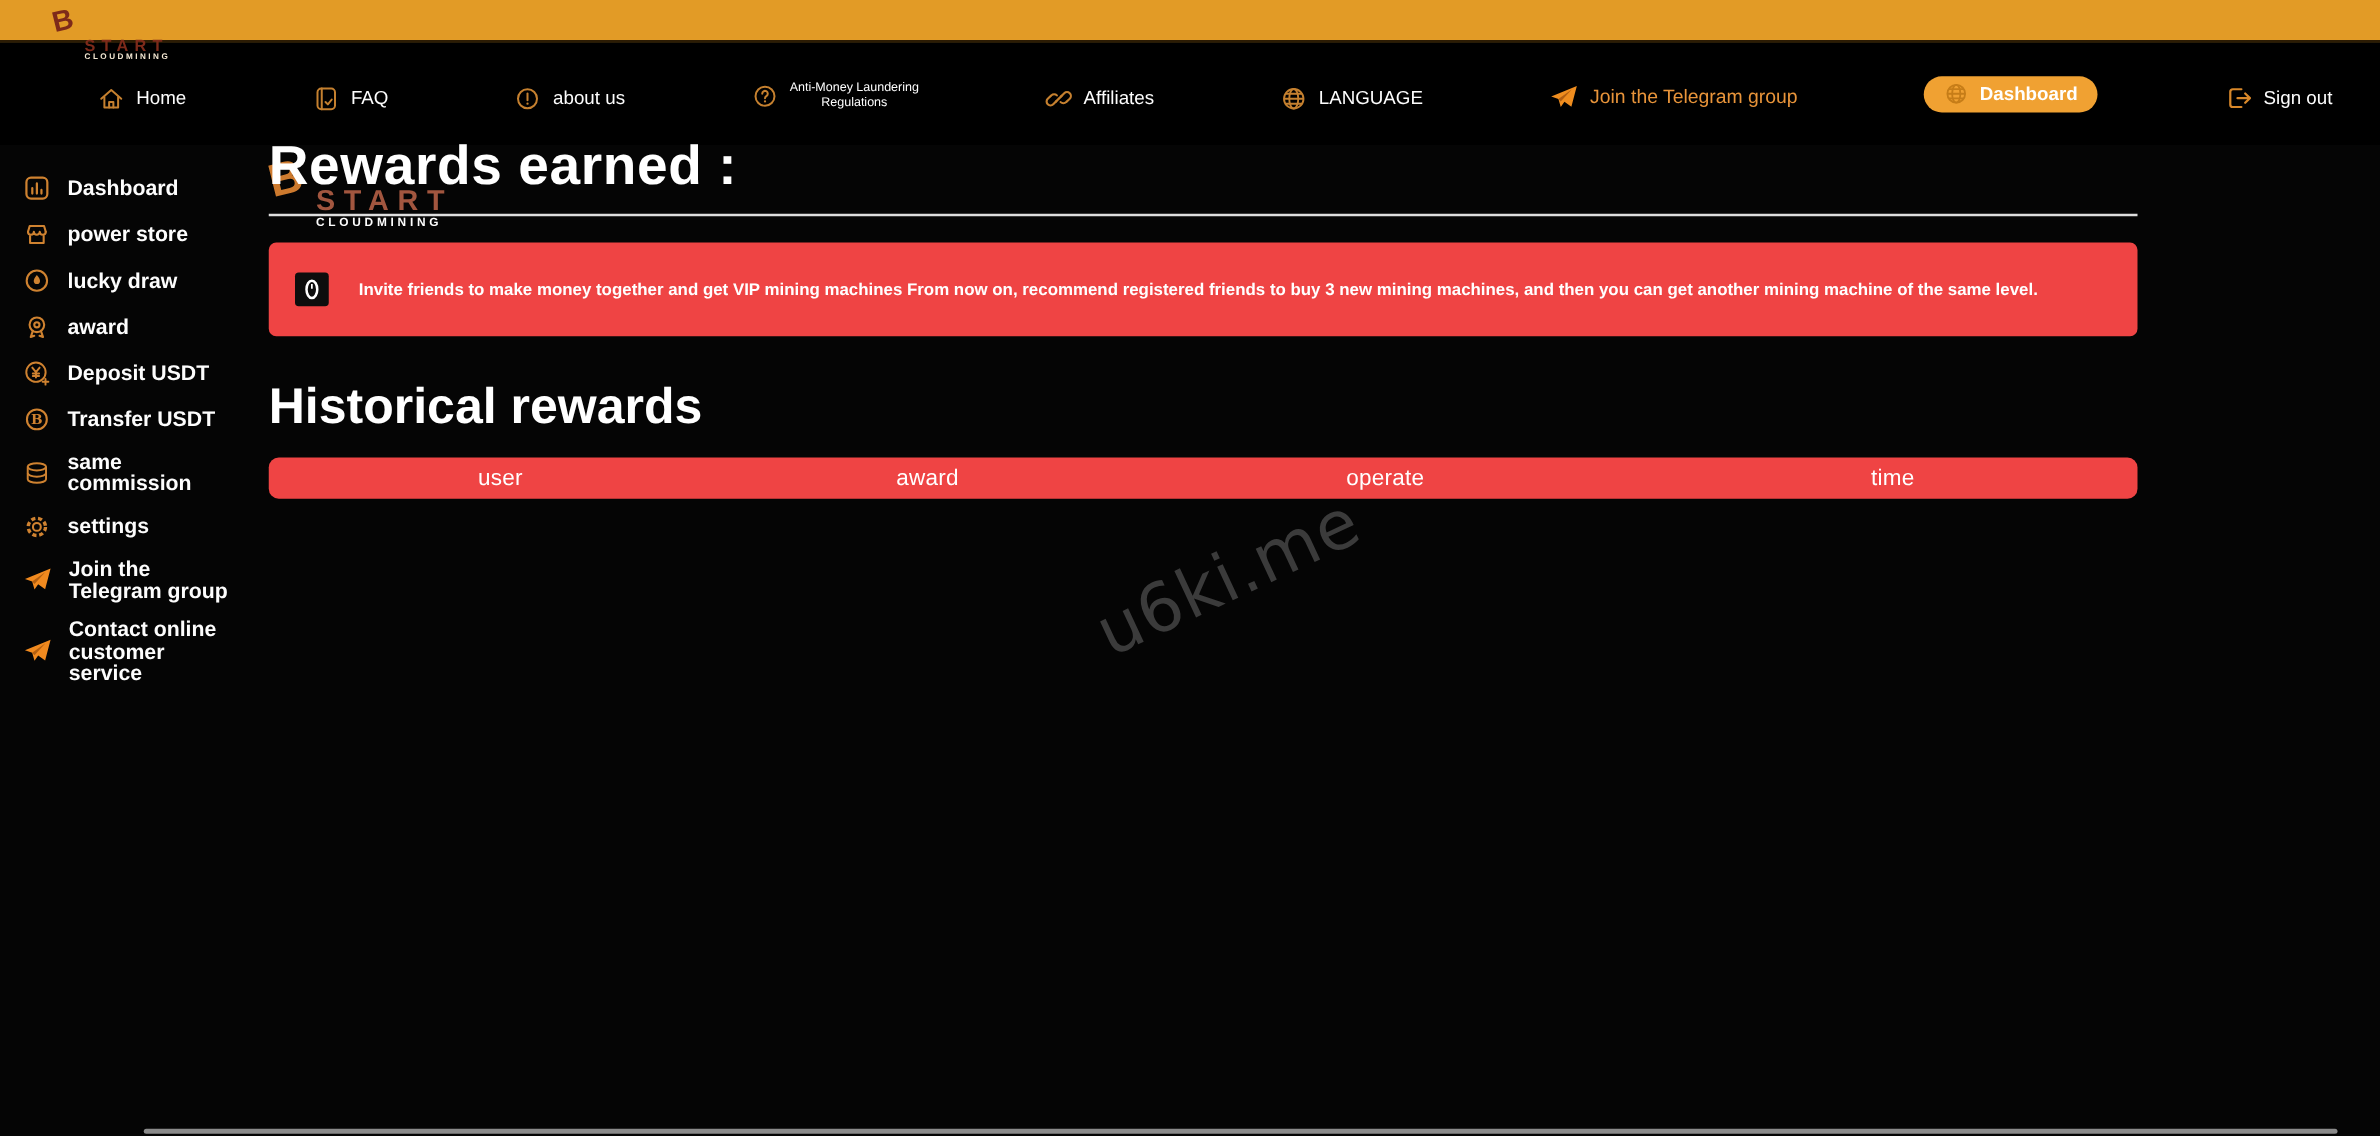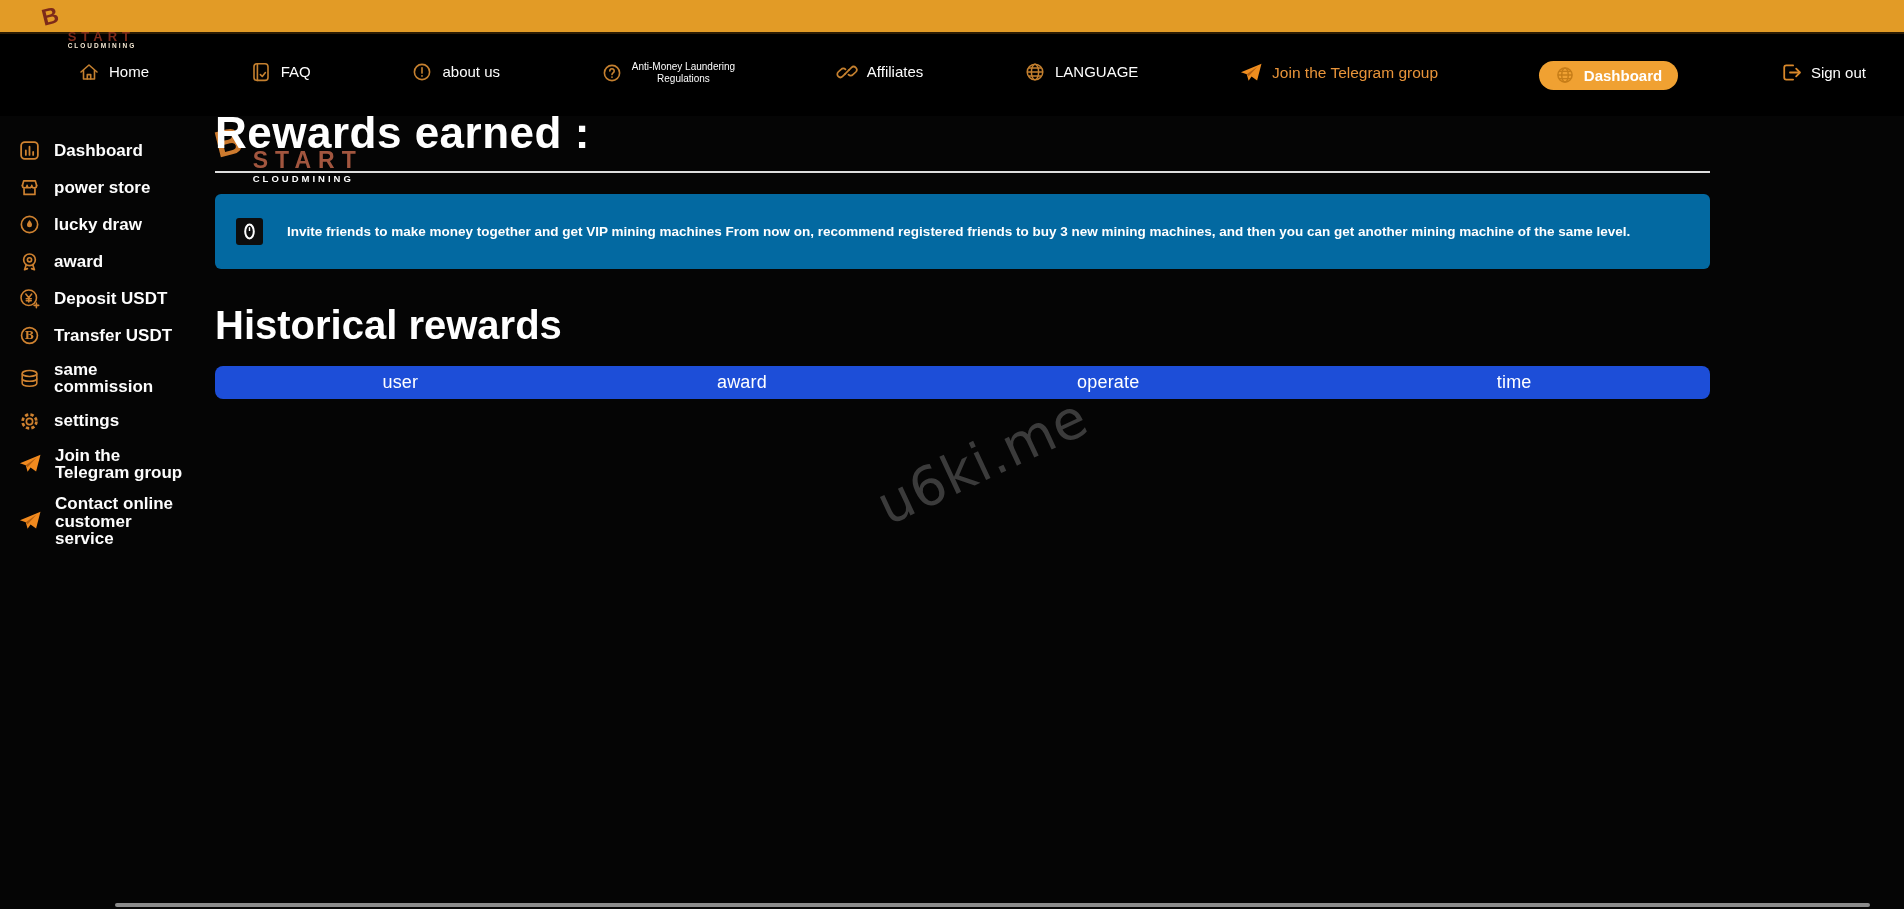--- a/index.html
+++ b/index.html
@@ -46,21 +46,21 @@
     padding: 0 38px 0 20px;
   }
   .logo.main { width: 172px; flex: 0 0 auto; }
   .logo.main .b-mark { font-size: 37px; color: #cd7a2e; margin-right: 11px; }
   .logo.main .title { font-size: 23px; letter-spacing: 7px; color: #a2563f; }
   .logo.main .subtitle { font-size: 9.5px; letter-spacing: 3px; color: #fdfdfd; margin-top: 2px; }
 
   .nav-items {
     flex: 1;
     display: flex;
-    align-items: flex-start;
+    align-items: flex-end;
     justify-content: space-between;
     margin-left: 58px;
   }
   .nav-item {
     display: flex;
     align-items: center;
     gap: 9px;
     font-size: 15px;
     color: #fdfdfd;
     cursor: pointer;
@@ -124,21 +124,21 @@
     letter-spacing: 0.5px;
     margin-top: 8px;
   }
   .divider {
     border: none;
     border-top: 2px solid #dedede;
     margin-top: 13px;
   }
   .banner {
     margin-top: 21px;
-    background: #0369a1;
+    background: #ef4444;
     border-radius: 6px;
     height: 75px;
     display: flex;
     align-items: center;
     padding: 0 21px;
     gap: 24px;
   }
   .banner-icon {
     width: 27px; height: 27px;
     background: #0d0d0d;
@@ -153,21 +153,21 @@
     font-weight: 700;
     color: #fff;
   }
   .section-title {
     margin-top: 34px;
     font-size: 40px;
     font-weight: 700;
   }
   .table-header {
     margin-top: 18px;
-    background: #1d4ed8;
+    background: #ef4444;
     border-radius: 8px;
     height: 33px;
     display: flex;
     align-items: center;
   }
   .th {
     text-align: center;
     font-size: 18px;
     font-weight: 400;
     color: #fff;

